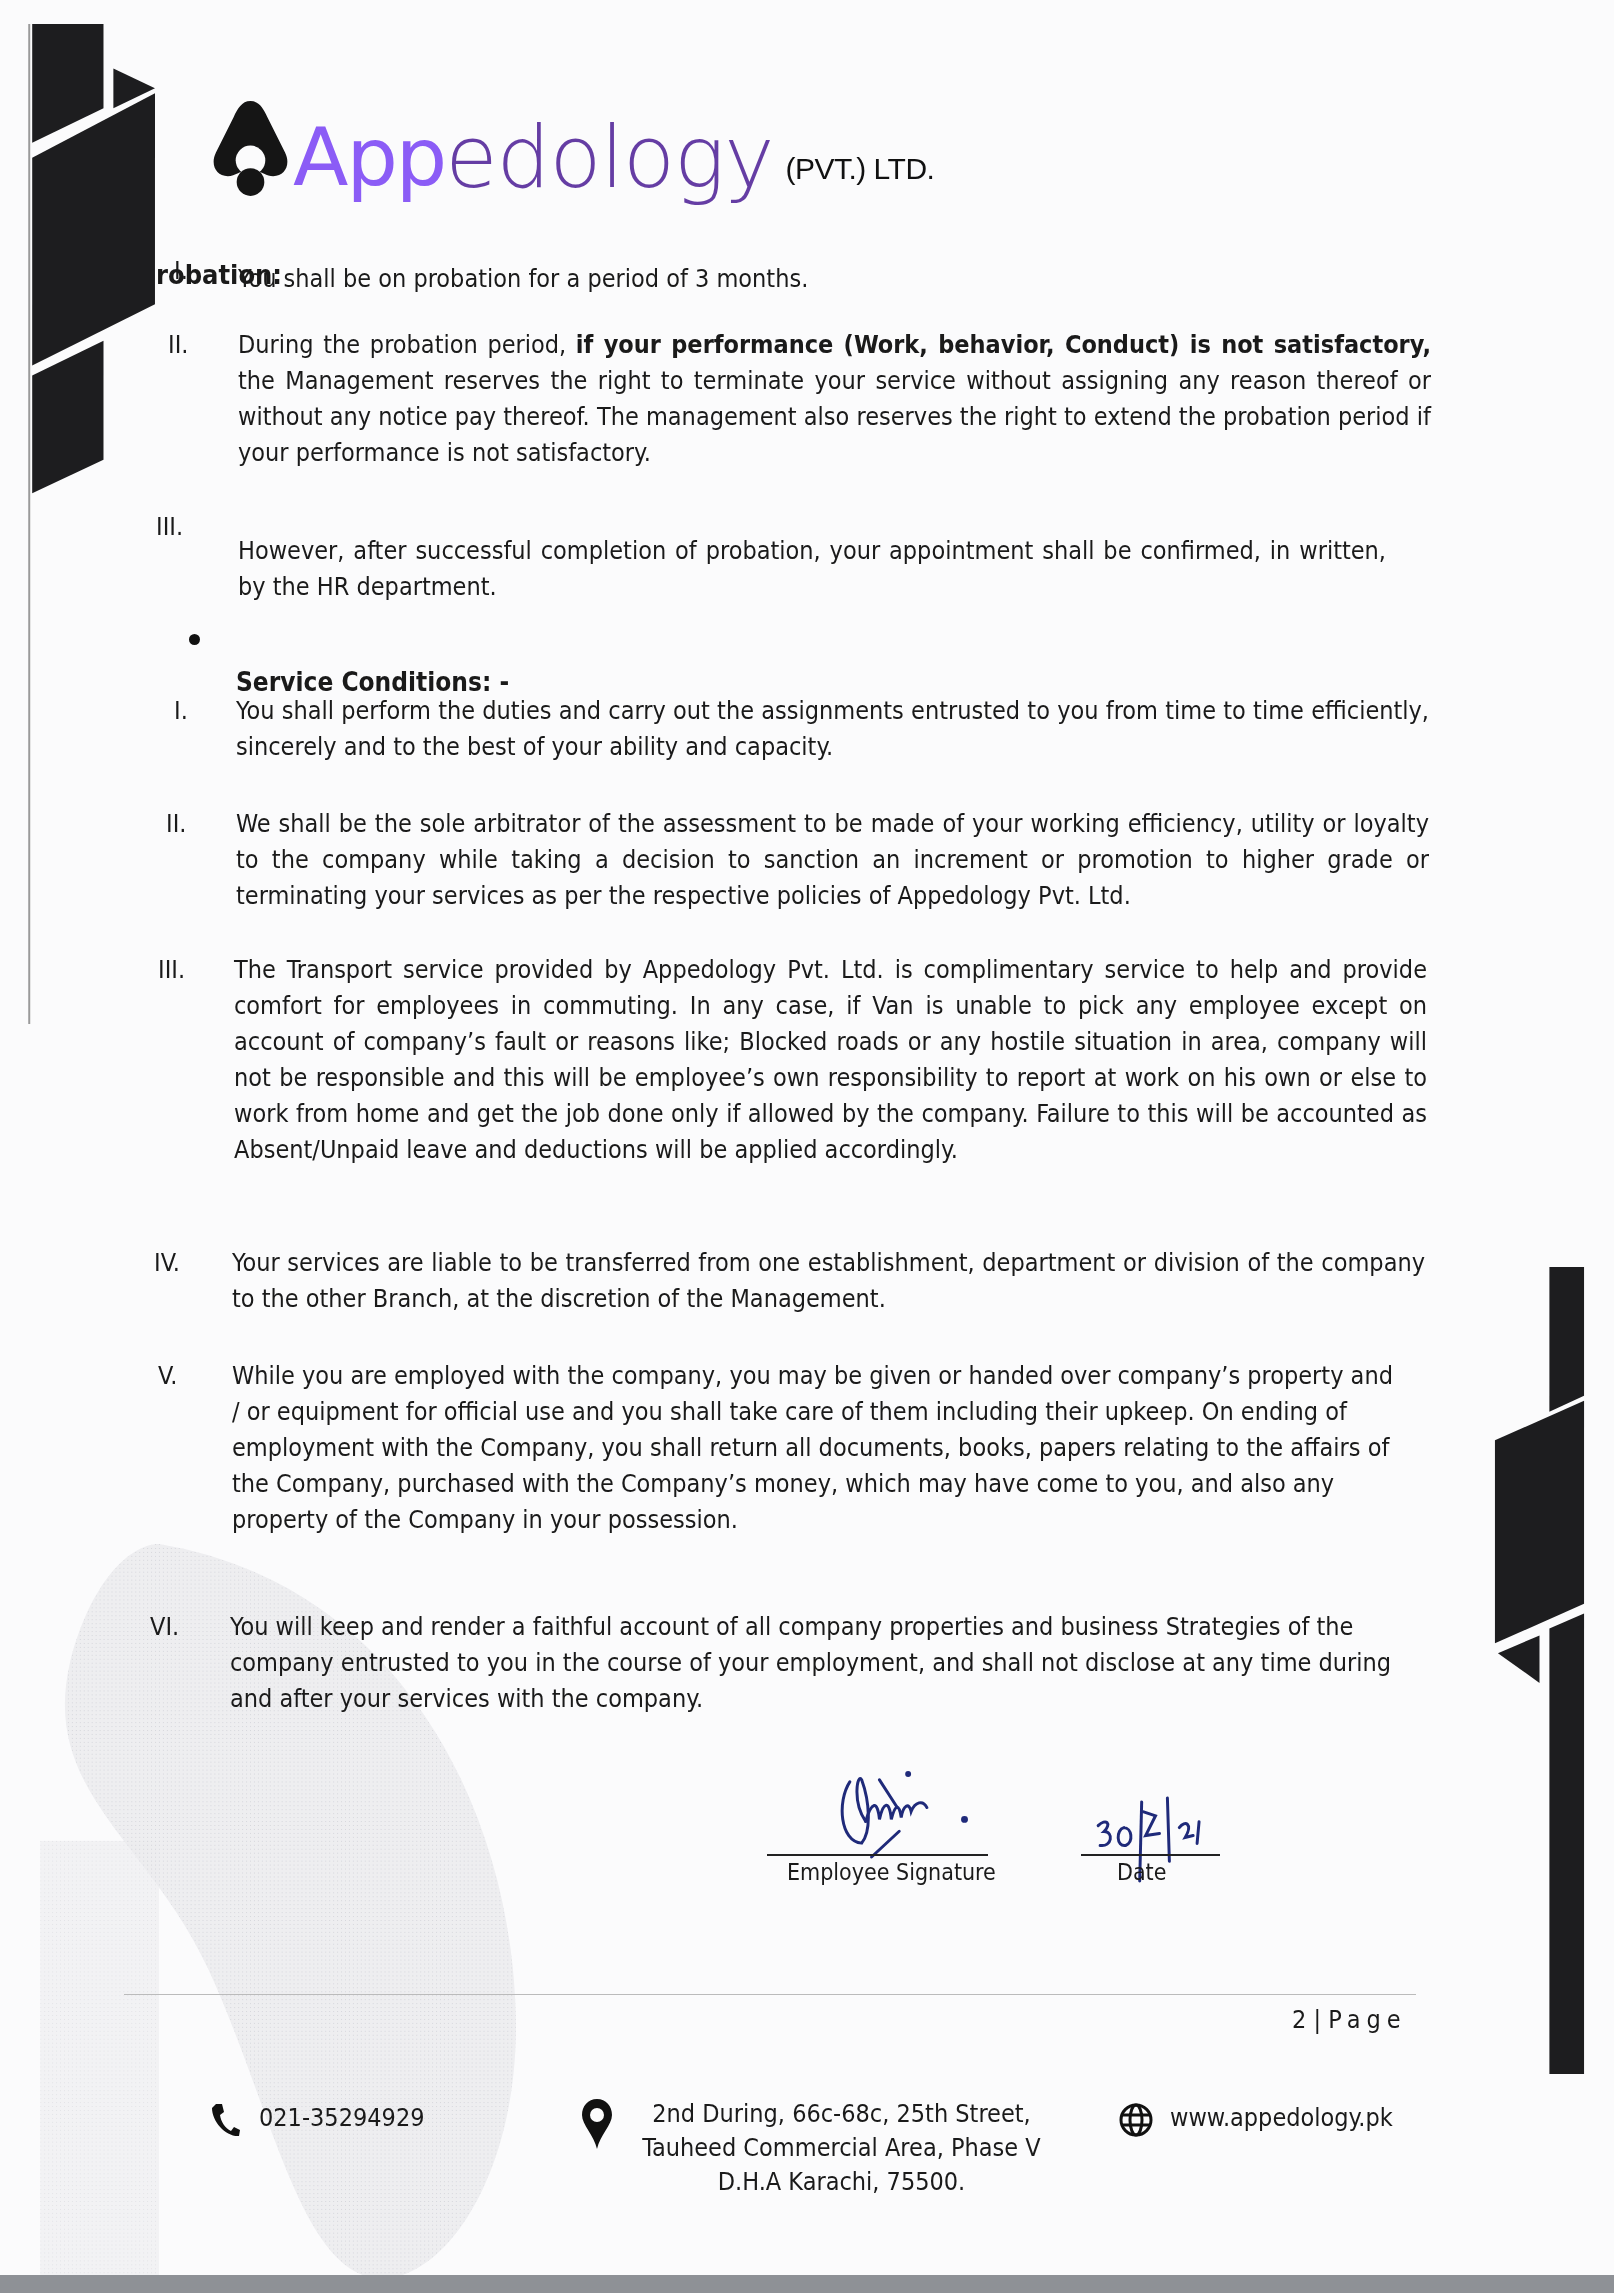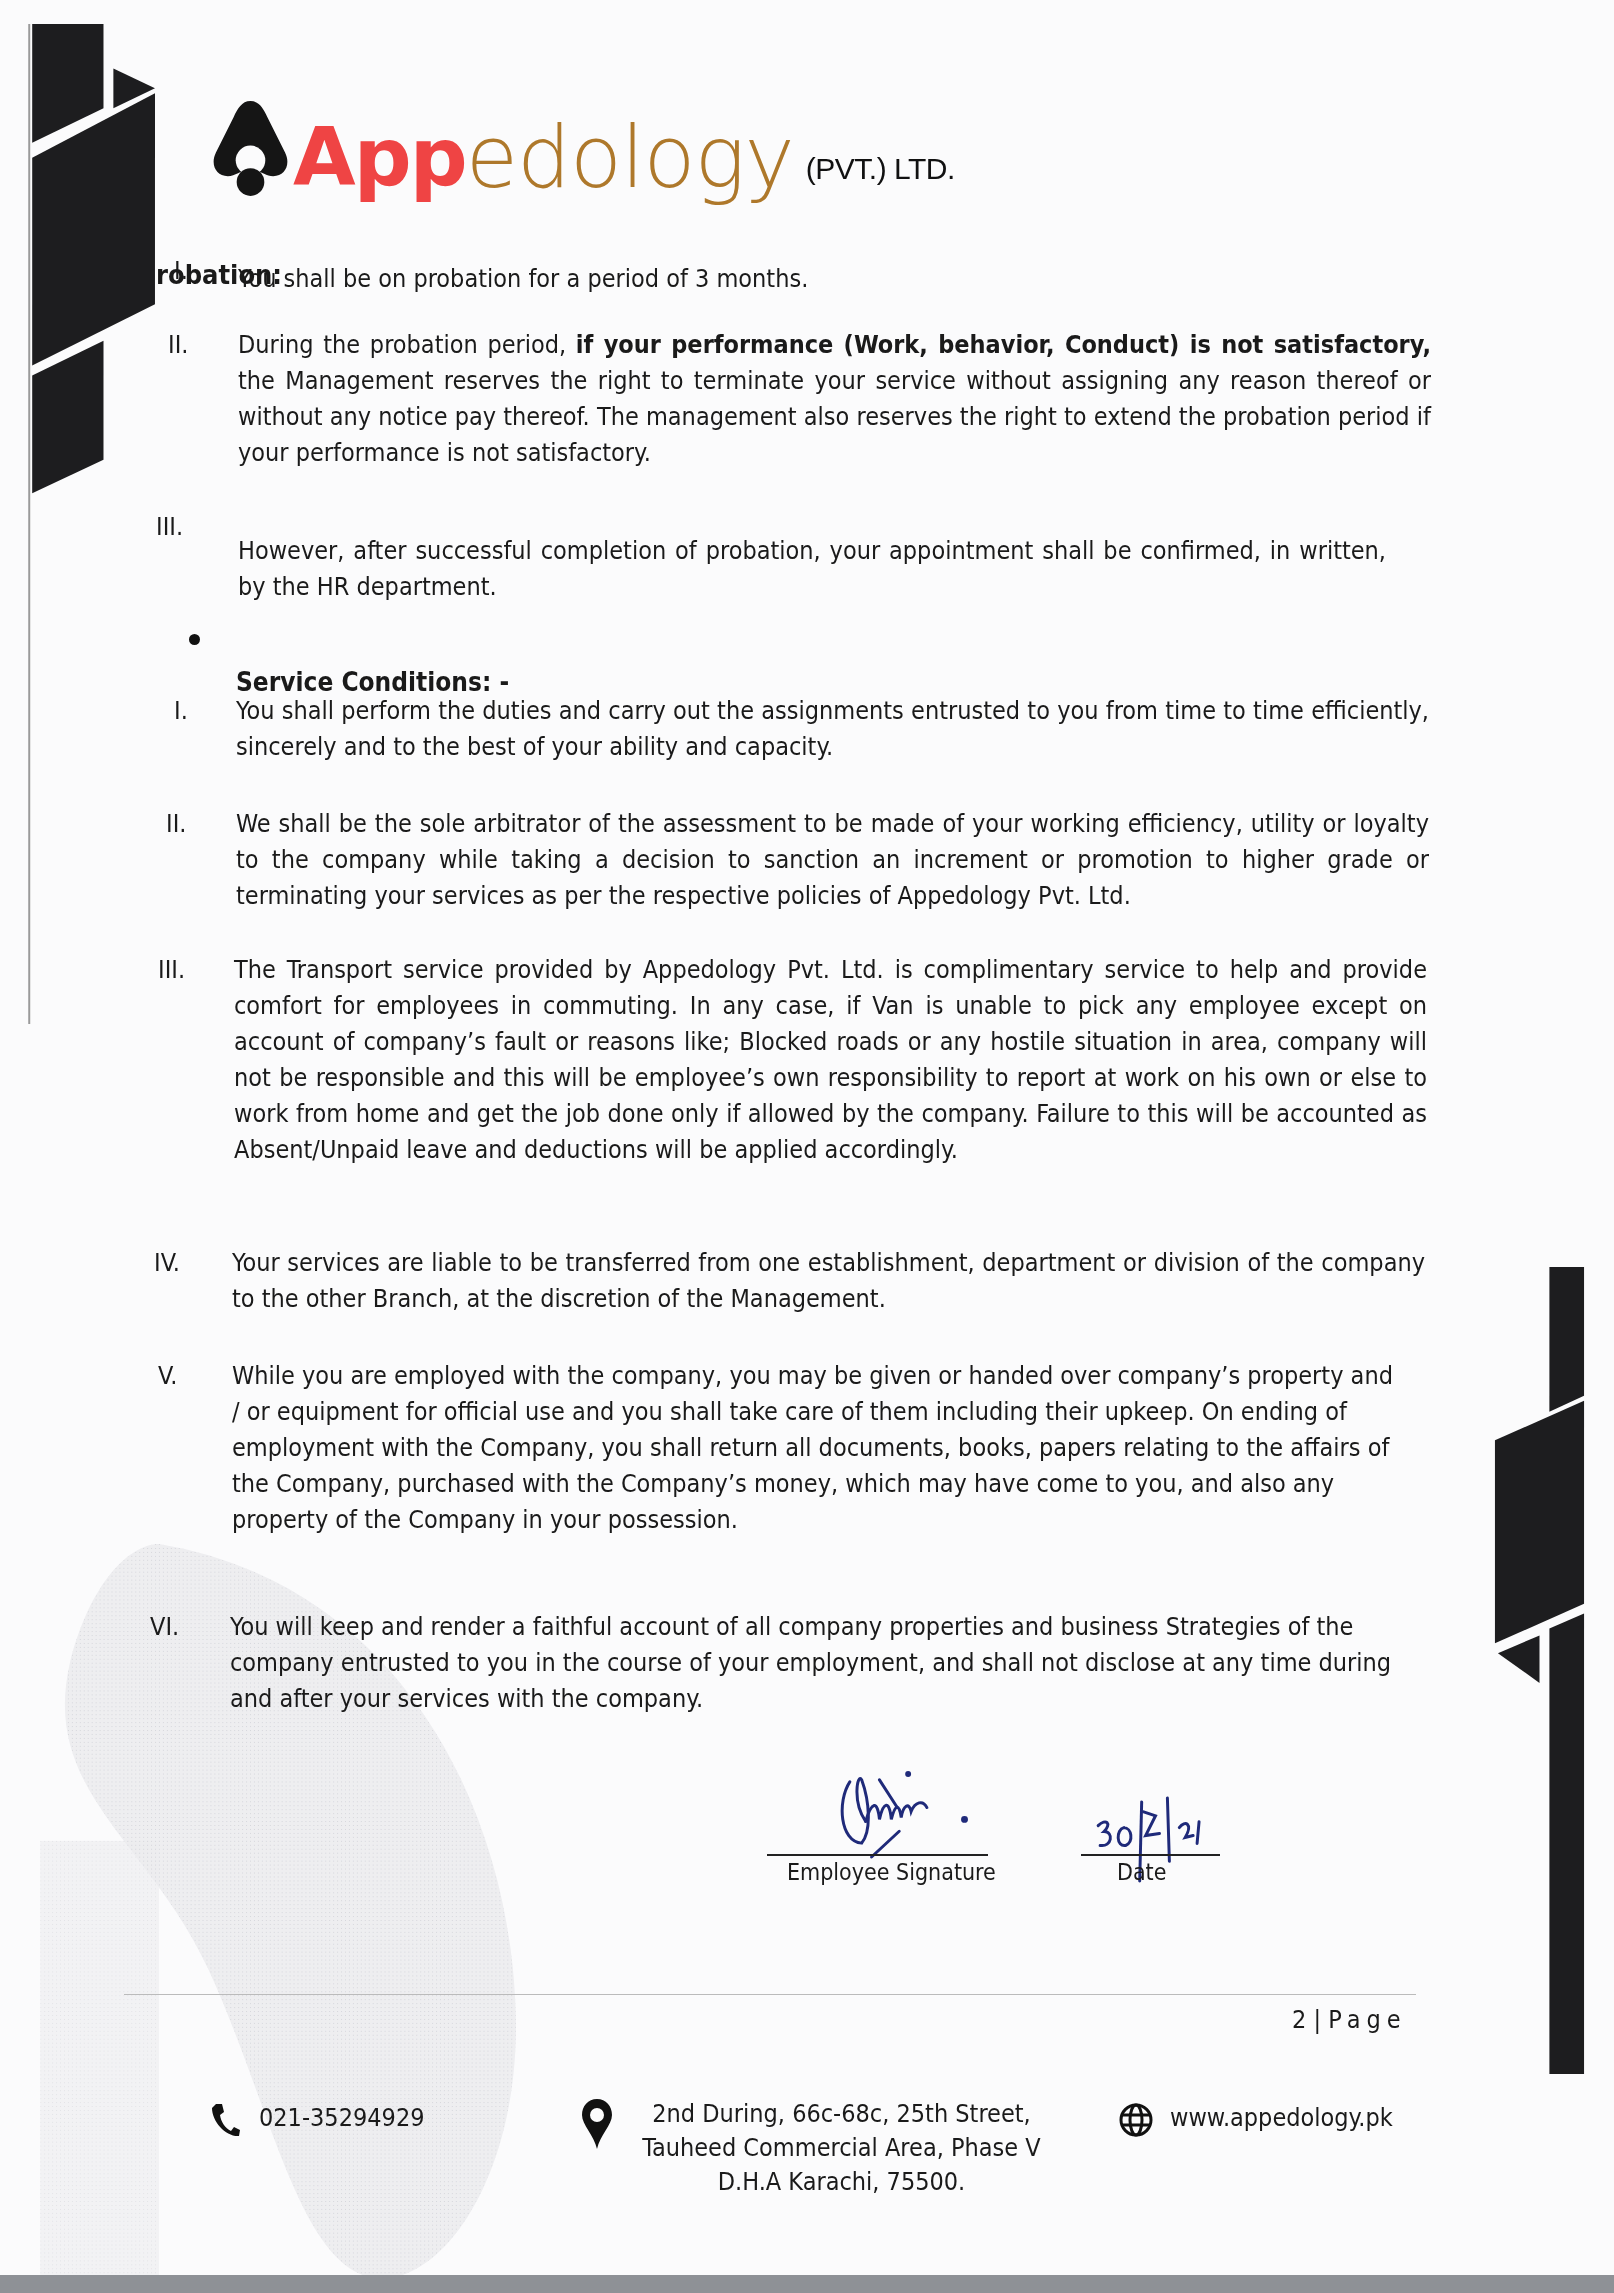--- a/index.html
+++ b/index.html
@@ -20,27 +20,27 @@
   .deco { position: absolute; }
   .watermark {
     position: absolute; left: 40px; top: 1544px; width: 515px; height: 752px;
   }
   .logo {
     position: absolute; left: 212px; top: 91px; height: 109px;
     display: flex; align-items: flex-end;
   }
   .logo-mark { width: 77px; height: 103px; margin-right: 4px; }
   .logo-bold {
-    font-family: "DejaVu Sans", sans-serif; font-weight: bold;
-    font-size: 81px; line-height: 81px; letter-spacing: -2px; color: #ef4444;
+    font-family: "DejaVu Sans", sans-serif; font-weight: normal;
+    font-size: 81px; line-height: 81px; letter-spacing: -2px; color: #8b5cf6;
     transform: translateY(-2px);
   }
   .logo-light {
     font-family: "DejaVu Sans", sans-serif; font-weight: 200;
-    font-size: 85px; line-height: 81px; color: #a16207; letter-spacing: -1px;
+    font-size: 85px; line-height: 81px; color: #4c1d95; letter-spacing: -1px;
     -webkit-text-stroke: 0; font-stretch: expanded;
     transform: translateY(-2px);
     opacity: 0.85;
   }
   .logo-suffix {
     font-family: Liberation Sans, sans-serif; font-size: 30px;
     color: #111; margin-left: 12px; margin-bottom: 14px; letter-spacing: -0.5px;
   }
   .heading {
     position: absolute; font-weight: bold; font-size: 27px;

